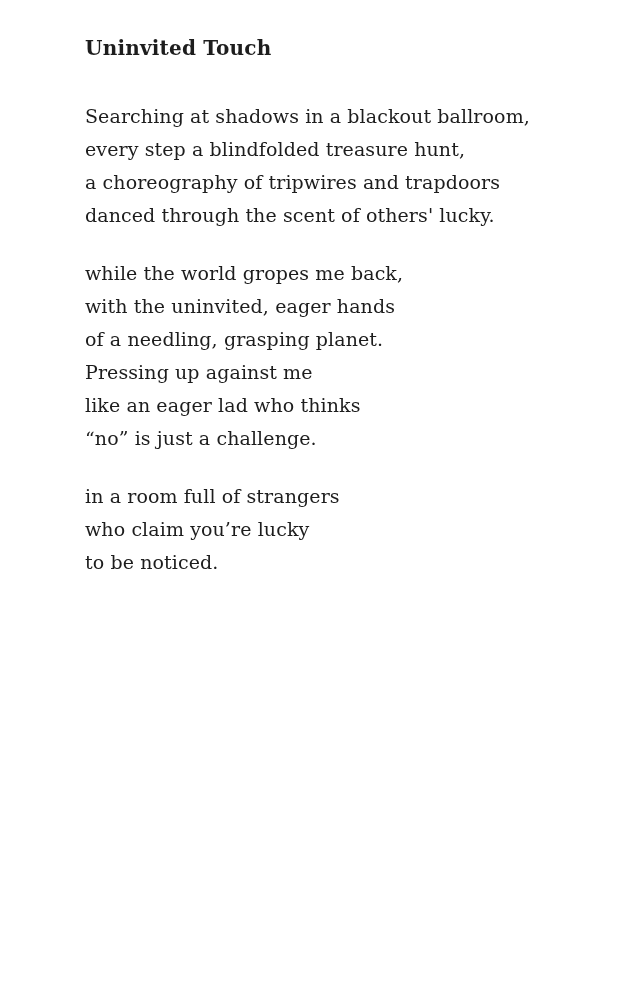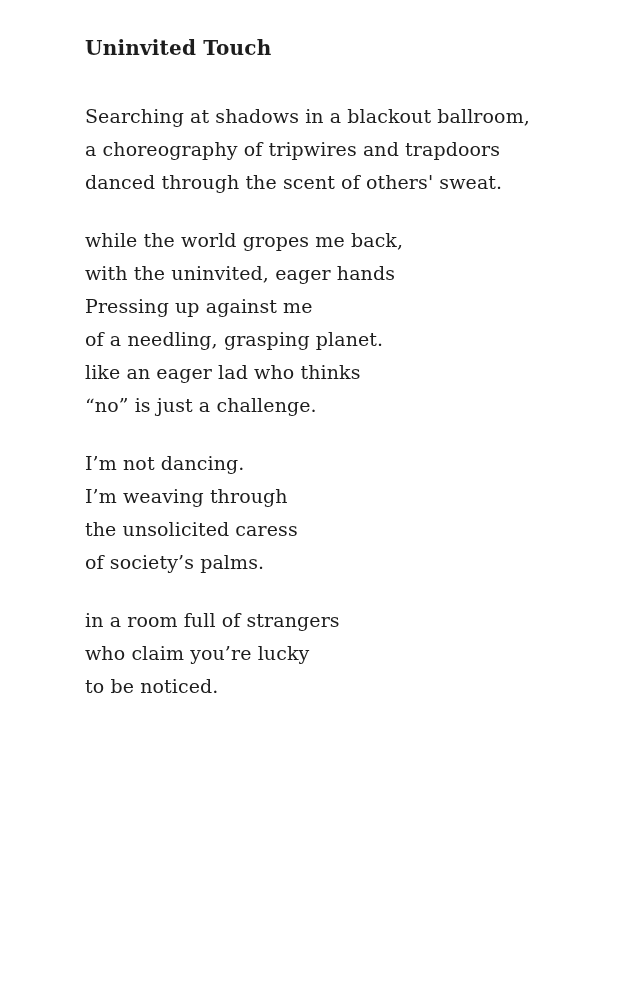--- a/index.html
+++ b/index.html
@@ -37,39 +37,34 @@
 </style>
 </head>
 <body>
 
 <div class="page">
 
   <h1 class="poem-title">Uninvited Touch</h1>
 
   <div class="stanza">
     <div class="line">Searching at shadows in a blackout ballroom,</div>
+    <div class="line">every step a blindfolded treasure hunt,</div>
     <div class="line">a choreography of tripwires and trapdoors</div>
-    <div class="line">danced through the scent of others' sweat.</div>
+    <div class="line">danced through the scent of others' lucky.</div>
   </div>
 
   <div class="stanza">
     <div class="line">while the world gropes me back,</div>
     <div class="line">with the uninvited, eager hands</div>
+    <div class="line">of a needling, grasping planet.</div>
     <div class="line">Pressing up against me</div>
-    <div class="line">of a needling, grasping planet.</div>
     <div class="line">like an eager lad who thinks</div>
     <div class="line">“no” is just a challenge.</div>
   </div>
 
-  <div class="stanza">
-    <div class="line">I’m not dancing.</div>
-    <div class="line">I’m weaving through</div>
-    <div class="line">the unsolicited caress</div>
-    <div class="line">of society’s palms.</div>
-  </div>
 
   <div class="stanza">
     <div class="line">in a room full of strangers</div>
     <div class="line">who claim you’re lucky</div>
     <div class="line">to be noticed.</div>
   </div>
 
 
 </div>
 

